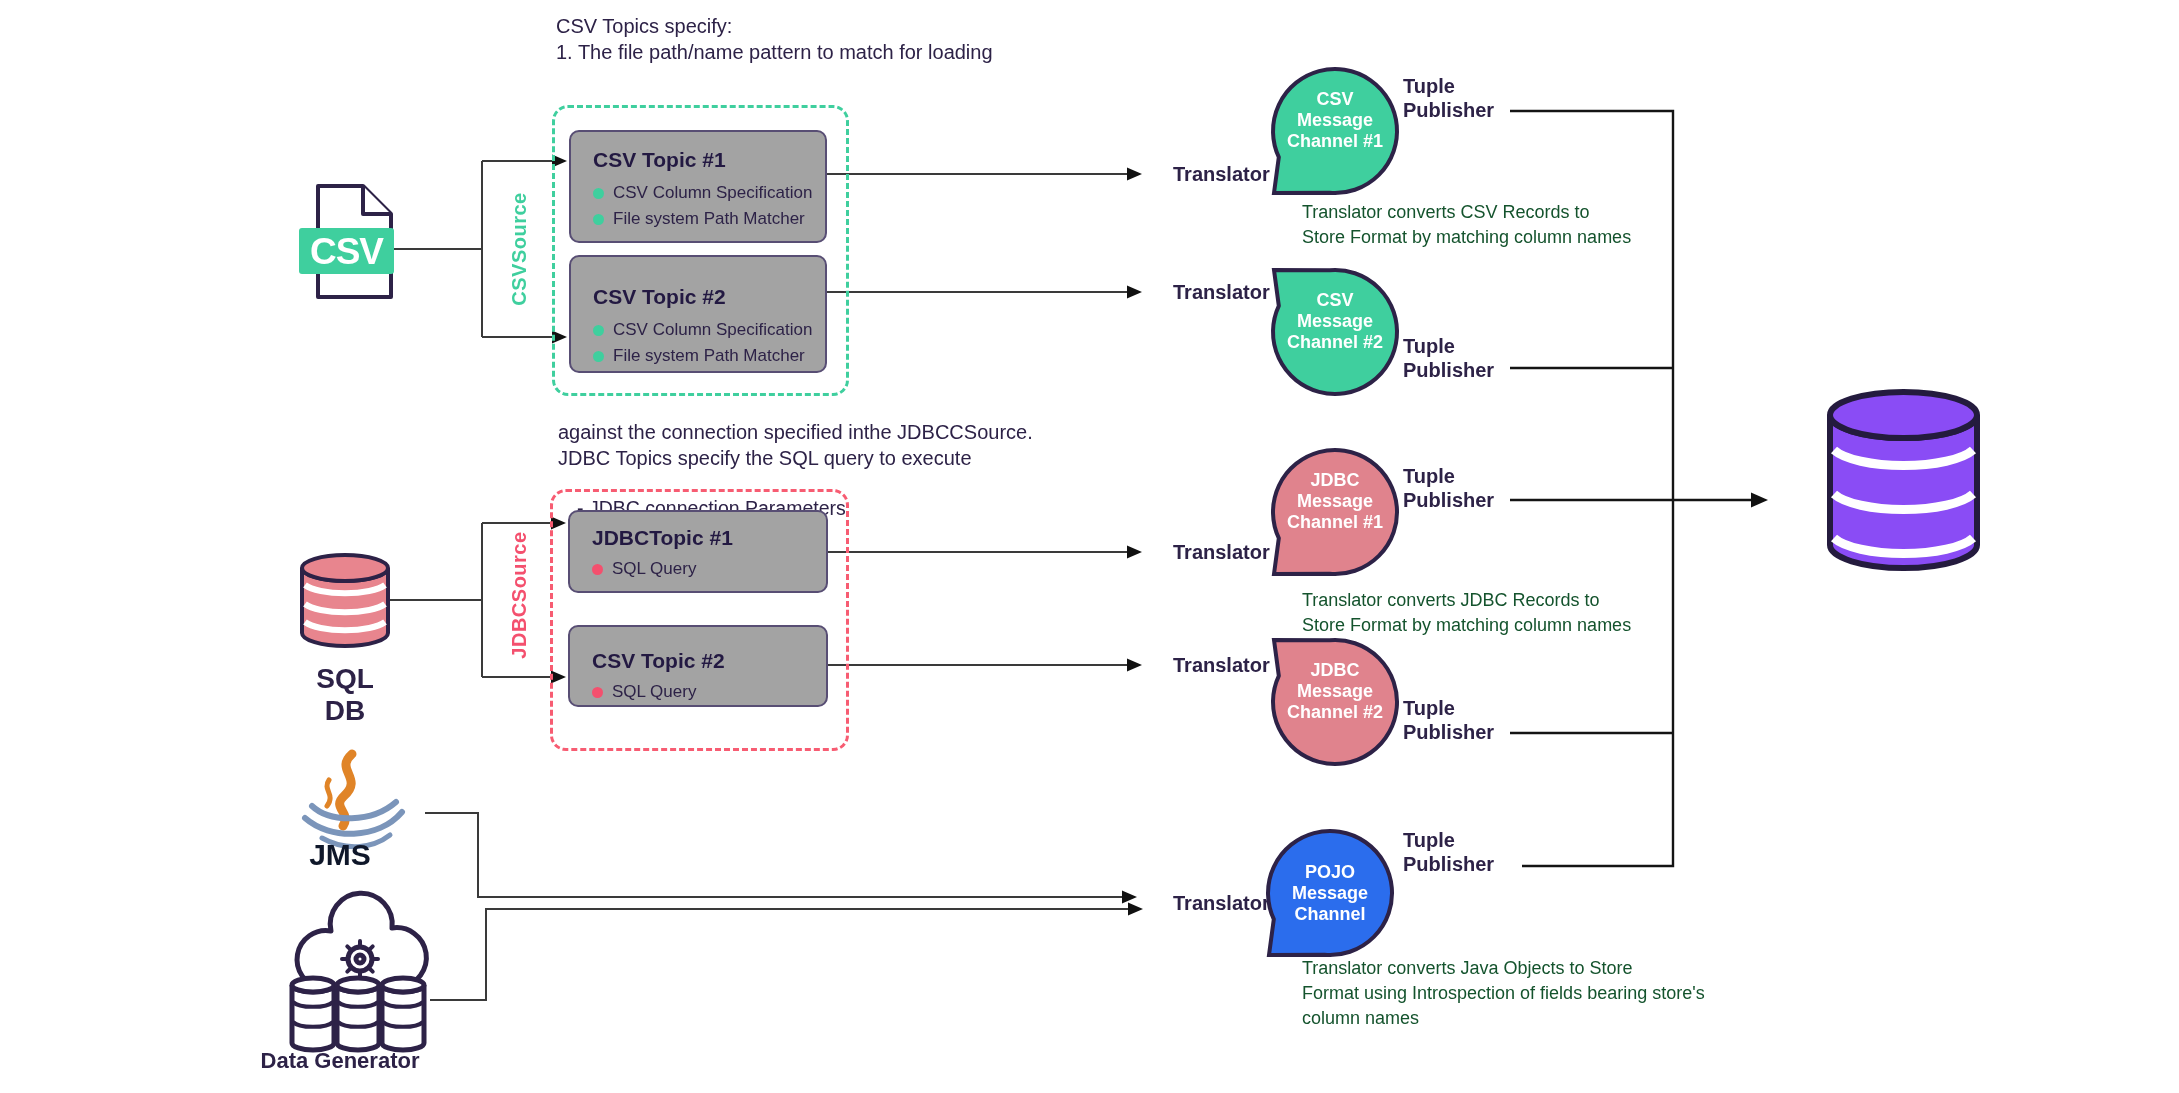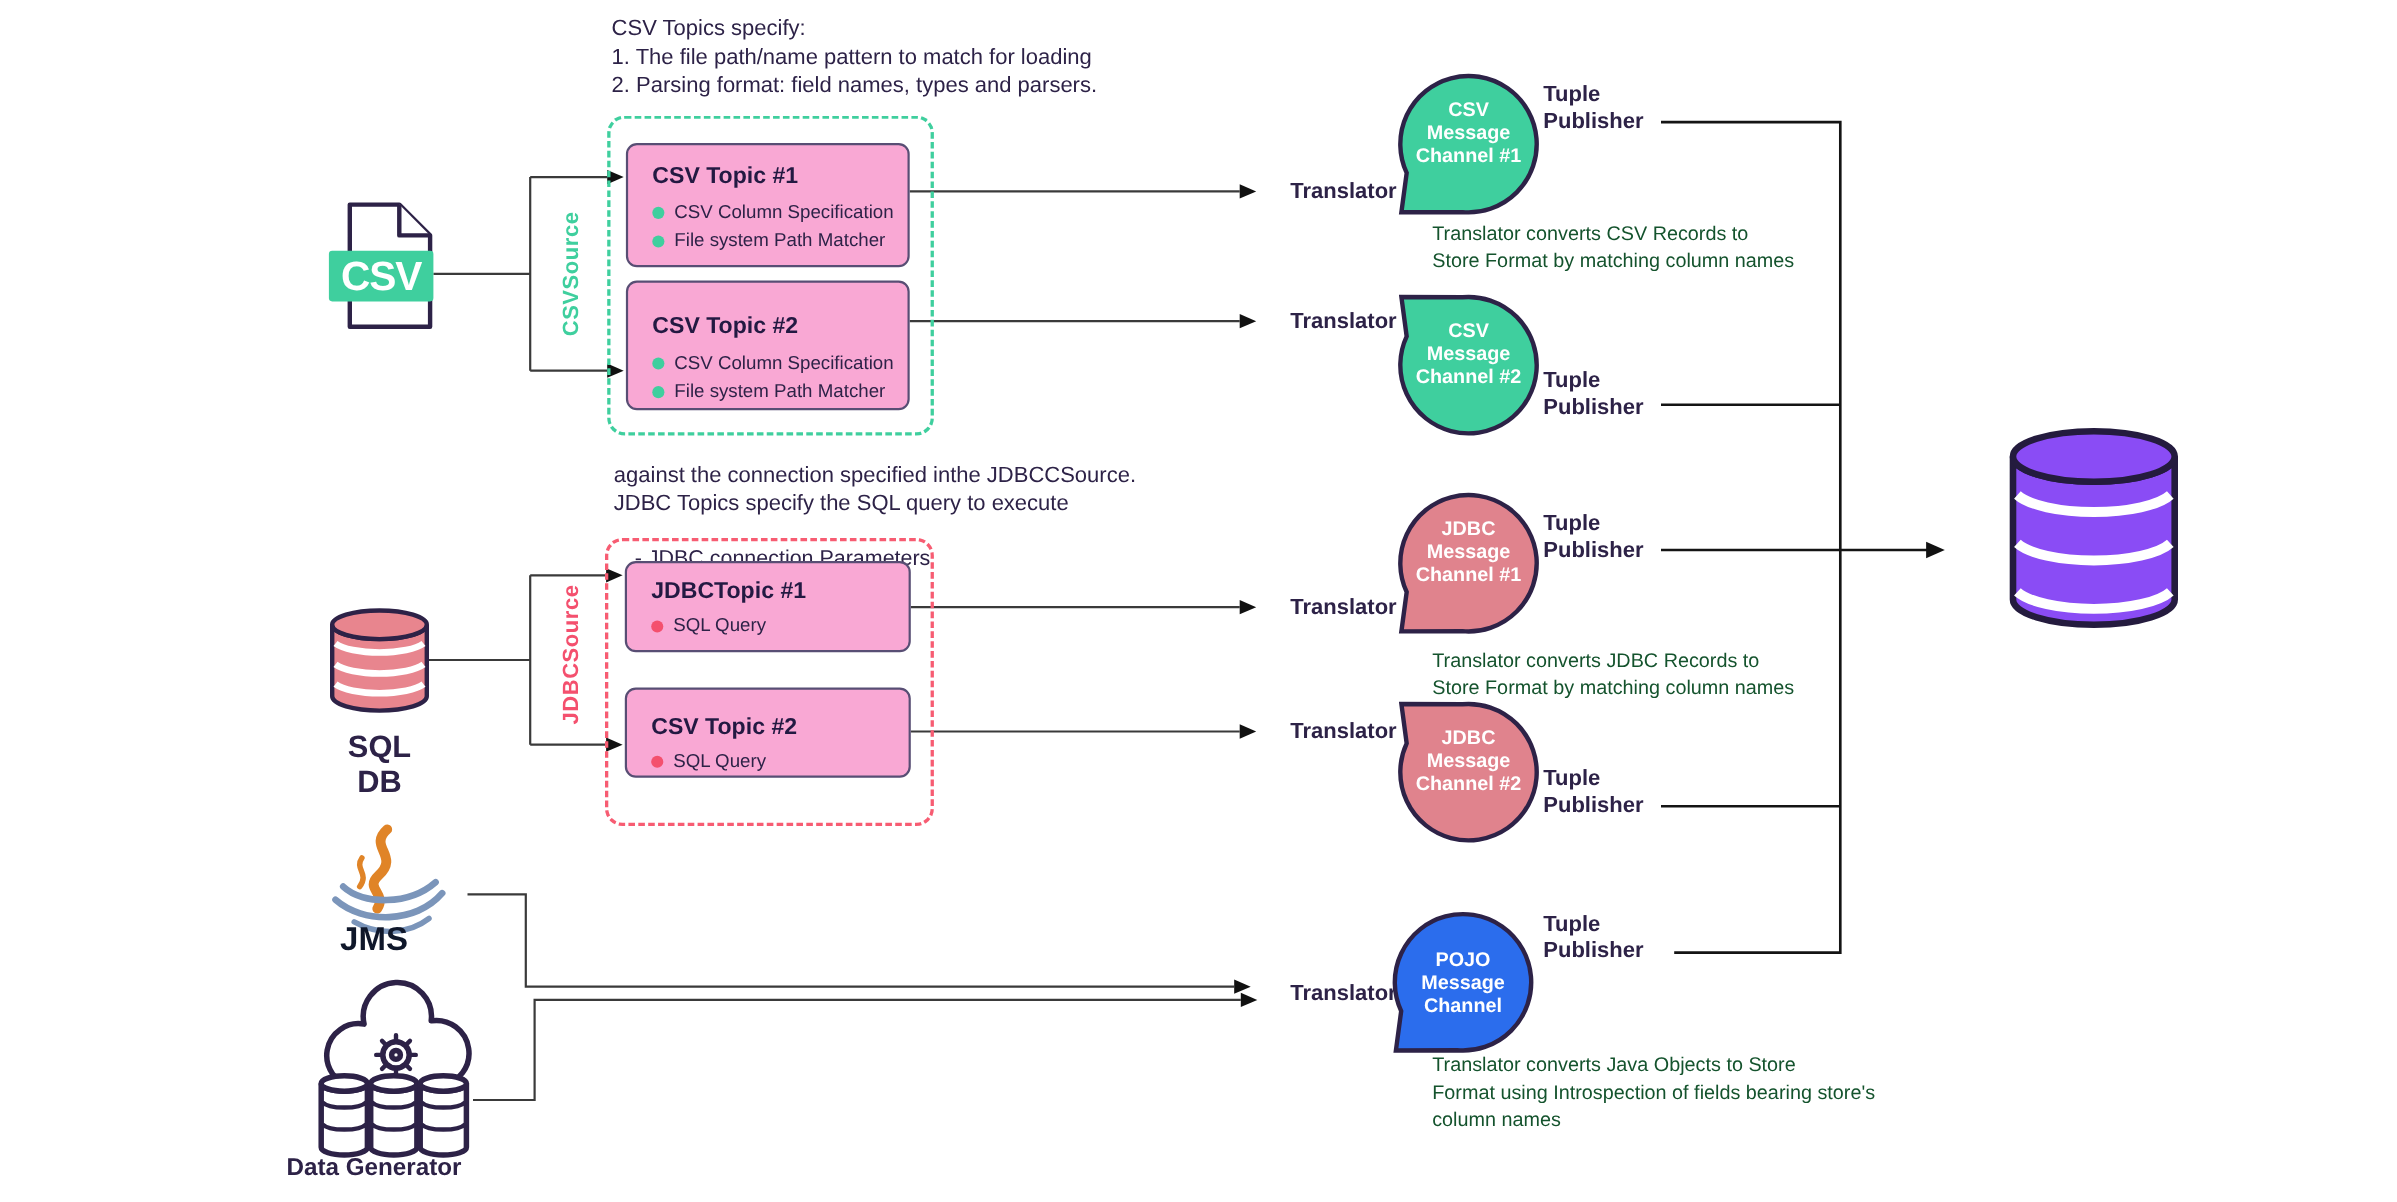--- a/index.html
+++ b/index.html
@@ -18,21 +18,21 @@
           transform:rotate(-90deg);font-weight:bold;font-size:20px;letter-spacing:.5px;}
   .vlabel.green{color:#3fcf9e;}
   .vlabel.pink{color:#f4506e;}
   .bubble-text{width:100px;text-align:center;color:#fff;font-weight:bold;font-size:18px;line-height:21px;}
   .icon-label{font-weight:bold;text-align:center;}
   
   .dashed-box{position:absolute;border-radius:16px;background:transparent;}
   .dashed-green{border:3px dashed #3fcf9e;}
   .dashed-pink{border:3px dashed #f75c72;}
   
-  .topic-box{position:absolute;background:#f9a8d4;border:2px solid #584e74;border-radius:10px;
+  .topic-box{position:absolute;background:#a3a3a3;border:2px solid #584e74;border-radius:10px;
              box-sizing:border-box;padding-left:22px;}
   .topic-title{font-weight:bold;font-size:21px;color:#231942;}
   .bullet-row{display:flex;align-items:center;margin-top:6px;font-size:17px;color:#2d2247;}
   .dot{width:11px;height:11px;border-radius:50%;margin-right:9px;flex:0 0 auto;}
   .dot.green{background:#3fcf9e;}
   .dot.pink{background:#f4506e;}
   
   .wire{stroke:#3a3a3a;stroke-width:2;fill:none;}
   .wire-dark{stroke:#141414;stroke-width:2.4;fill:none;}
   .ah{fill:#111;stroke:none;}
@@ -154,21 +154,20 @@
       <ellipse class="cyl-purple" cx="1903.5" cy="415" rx="73.5" ry="23"></ellipse>
     </g>
   </svg>
 
   <div class="dashed-box dashed-green" style="left:552px;top:105px;width:291px;height:285px;"></div>
   <div class="dashed-box dashed-pink" style="left:550px;top:489px;width:293px;height:256px;"></div>
 
   <div class="abs note" style="left:556px;top:13px;">
     <div>CSV Topics specify:</div>
     <div>1. The file path/name pattern to match for loading</div>
-    <div>2. Parsing format: field names, types and parsers.</div>
   </div>
   <div class="abs note" style="left:558px;top:419px;">
     <div>against the connection specified inthe JDBCCSource.</div>
     <div>JDBC Topics specify the SQL query to execute</div>
   </div>
   <div class="abs param-note" style="left:577px;top:497px;">- JDBC connection Parameters</div>
 
   <div class="abs" style="left:299px;top:230px;width:95px;height:43px;display:flex;align-items:center;justify-content:center;
        color:#fff;font-weight:bold;font-size:37px;letter-spacing:-1px;">CSV</div>
   <div class="abs vlabel green" style="left:439px;top:236px;">CSVSource</div>

